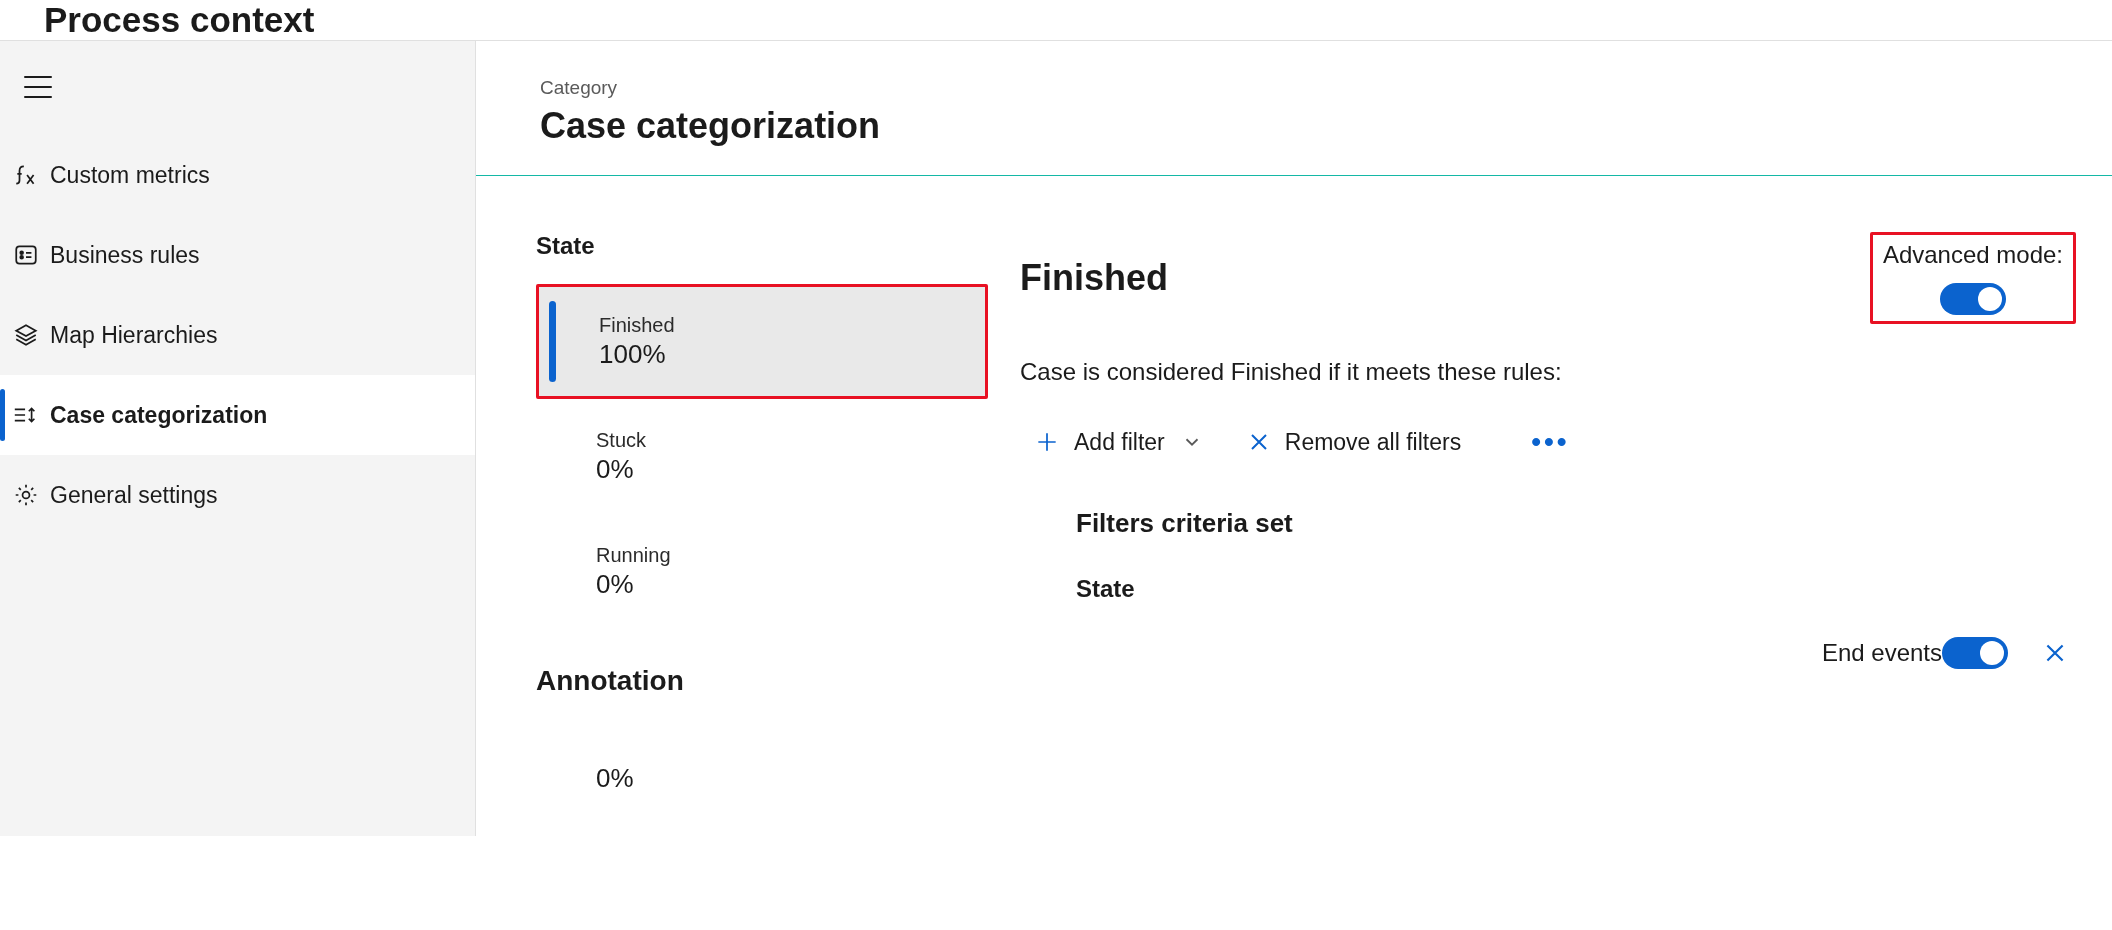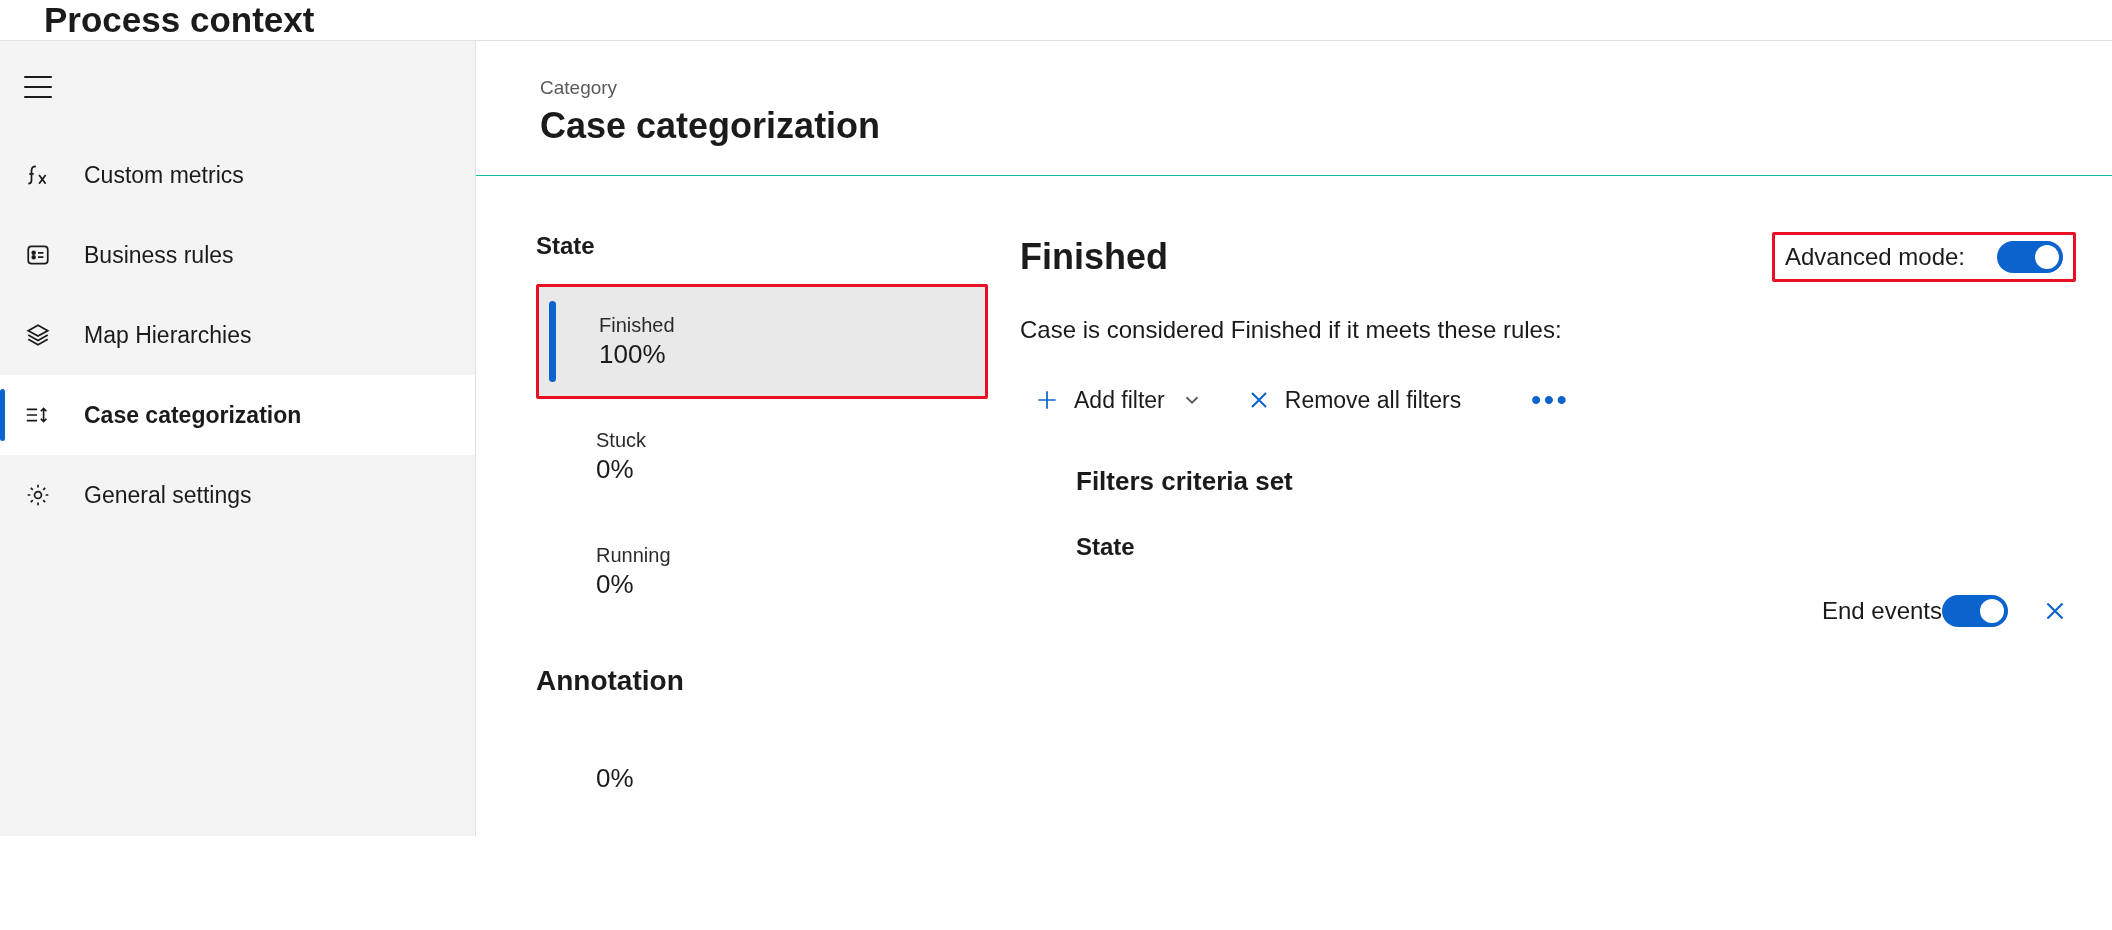--- a/index.html
+++ b/index.html
@@ -6,21 +6,21 @@
   html,body { width:100%; height:100%; font-family: "Segoe UI", -apple-system, sans-serif; color:#1b1b1b; background:#fff; }
   .root { width:2112px; height:726px; display:flex; flex-direction:column; }
   .top-title-bar { height:98px; padding-left:44px; display:flex; align-items:center; }
   .top-title-bar h1 { font-size:35px; font-weight:600; }
   .below-title { flex:1; display:flex; border-top:1px solid #e0e0e0; }
   
   .sidebar { width:476px; background:#f4f4f4; border-right:1px solid #e0e0e0; padding-top:18px;}
   .hamburger-row { height:56px; display:flex; align-items:center; padding-left:24px; margin-bottom:20px;}
   .hamburger { width:28px; height:22px; display:flex; flex-direction:column; justify-content:space-between; cursor:pointer;}
   .hamburger span{ height:2px; background:#1b1b1b; border-radius:1px;}
-  .nav-item { height:80px; display:flex; align-items:center; gap:32px; padding-left:24px; cursor:pointer; font-size:23px; position:relative;}
+  .nav-item { height:80px; display:flex; align-items:center; gap:10px; padding-left:12px; cursor:pointer; font-size:23px; position:relative;}
   .nav-item .icon { width:28px; height:28px; display:flex; align-items:center; justify-content:center; color:#1b1b1b;}
   .nav-item.active { background:#fff; font-weight:600; }
   .nav-item.active::before { content:""; position:absolute; left:0; top:14px; bottom:14px; width:5px; background:#0b63ce; border-radius:4px; }
   
   .main { flex:1; display:flex; flex-direction:column;}
   .cat-header { padding:36px 0 28px 64px; border-bottom:1px solid #14b8a6;}
   .cat-header .label { font-size:19px; color:#5a5a5a; margin-bottom:6px;}
   .cat-header .title { font-size:36px; font-weight:600;}
   .content-cols { flex:1; display:flex; padding-top:56px; }
   
@@ -29,21 +29,21 @@
   .state-item { height:115px; display:flex; flex-direction:column; justify-content:center; padding-left:60px; position:relative; cursor:pointer; border-radius:2px;}
   .state-item .nm { font-size:20px; color:#2b2b2b; margin-bottom:2px;}
   .state-item .pct { font-size:26px; font-weight:400;}
   .state-item.selected { background:#e9e9e9; border:3px solid #e81123; border-radius:2px;}
   .state-item.selected::before { content:""; position:absolute; left:10px; top:14px; bottom:14px; width:7px; background:#0b63ce; border-radius:4px;}
   .anno-head { font-size:28px; font-weight:600; margin:36px 0 24px 0;}
   
   .detail-col { flex:1; padding-right:36px; padding-left:14px;}
   .detail-top { display:flex; align-items:center; justify-content:space-between; margin-bottom:34px;}
   .detail-title { font-size:36px; font-weight:600;}
-  .adv-wrap { display:flex; align-items:center; gap:32px; border:3px solid #e81123; padding:6px 10px; border-radius:2px;}
+  .adv-wrap { display:flex; align-items:center; gap:14px; border:3px solid #e81123; padding:6px 10px; border-radius:2px;flex-direction:column;}
   .adv-label { font-size:24px;}
   .toggle { width:66px; height:32px; background:#0b63ce; border-radius:16px; position:relative; cursor:pointer;}
   .toggle.on .knob { right:4px; }
   .toggle .knob { position:absolute; top:4px; right:4px; width:24px; height:24px; background:#fff; border-radius:50%;}
   .detail-desc { font-size:24px; margin-bottom:40px;}
   .filter-bar { display:flex; align-items:center; gap:44px; padding-left:14px; margin-bottom:50px;}
   .fb-btn { display:flex; align-items:center; gap:14px; font-size:23px; cursor:pointer; color:#1b1b1b;}
   .fb-btn .blue-ic { color:#0b63ce; display:flex; align-items:center;}
   .chevron-down { color:#5a5a5a; display:flex; align-items:center; margin-left:-28px;}
   .more-dots { color:#0b63ce; font-size:28px; letter-spacing:3px; cursor:pointer; margin-left:26px; font-weight:700;}

